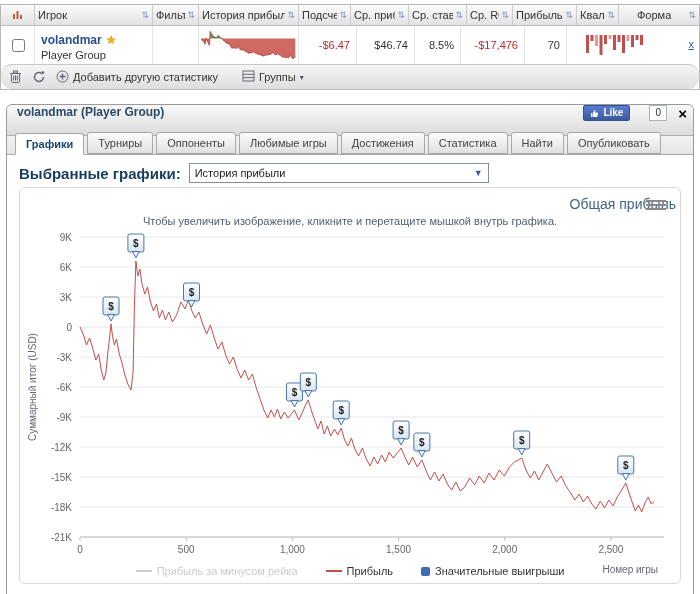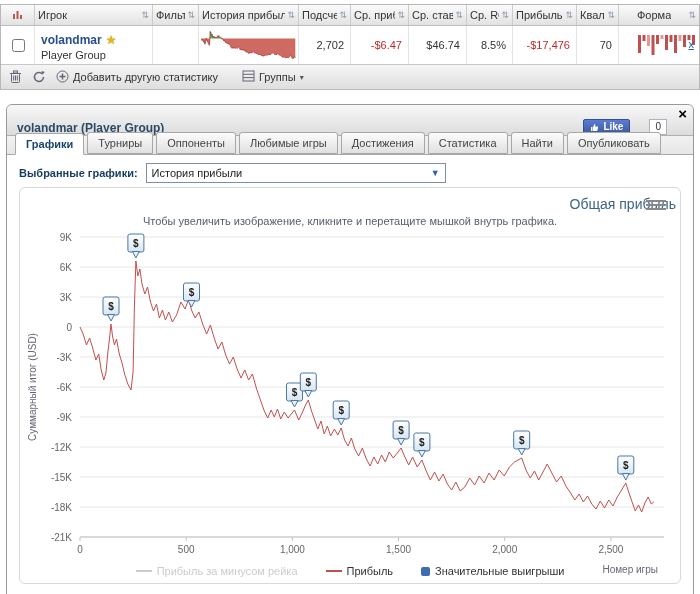--- a/index.html
+++ b/index.html
@@ -31,51 +31,51 @@
   .num{justify-content:flex-end;padding-right:6px;}
   .neg{color:#c02a2a;}
   .player-cell{display:block;padding:4px 0 0 6px;}
   .pline{display:flex;align-items:center;gap:4px;}
   .pline a{color:#274f8f;font-weight:bold;font-size:12px;text-decoration:none;cursor:pointer;}
   .star{color:#e8b71e;font-size:12px;text-shadow:0 0 1px #9a7b00;line-height:1;}
   .pgroup{font-size:11px;color:#333;margin-top:2px;}
   .remove-x{position:absolute;right:5px;top:12px;color:#2a5db0;text-decoration:underline;
     font-size:11px;cursor:pointer;}
   .t-toolbar{display:flex;align-items:center;height:24px;padding:0 8px;gap:10px;
-    background:linear-gradient(#f5f5f5,#dedede);border-top:1px solid #c8c8c8;font-size:11px;color:#333;}
+    background:linear-gradient(#f5f5f5,#dedede);border-top:1px solid #c8c8c8;font-size:11px;color:#333;border-radius:11px;}
   .tb-icon{display:inline-flex;align-items:center;cursor:pointer;}
   .tb-add,.tb-groups{display:inline-flex;align-items:center;gap:4px;cursor:pointer;}
   .tb-groups{margin-left:14px;}
   .caret{font-size:8px;color:#556;}
 
   
   .panel{position:relative;margin:14px 6px 0 6px;height:510px;border:1px solid #9a9a9a;
     border-radius:6px 6px 0 0;background:#fff;box-sizing:border-box;}
   .panel-close{position:absolute;top:1px;right:6px;font-size:15px;font-weight:bold;color:#000;
     cursor:pointer;line-height:1;z-index:5;}
-  .panel-header{height:30px;display:flex;align-items:flex-end;justify-content:space-between;
+  .panel-header{height:30px;display:flex;align-items:flex-start;justify-content:space-between;
     padding:0 26px 0 10px;background:linear-gradient(#f8f8f8,#dcdcdc);
     border-bottom:1px solid #b0b0b0;border-radius:6px 6px 0 0;}
   .panel-title{font-size:12px;font-weight:bold;color:#2a4a66;}
   .fb{display:flex;align-items:center;gap:16px;}
   .fb-like{display:inline-flex;align-items:center;gap:4px;background:linear-gradient(#5b7bd5,#3b5998);
     border:1px solid #34508c;color:#fff;font-size:10px;font-weight:bold;border-radius:2px;
     padding:2px 6px;cursor:pointer;line-height:1;}
   .fb-count{margin-left:3px;border:1px solid #aab4c0;background:#fff;color:#333;font-size:10px;
     padding:2px 5px;line-height:1;}
   .tabs{display:flex;align-items:flex-end;height:19px;padding:5px 8px 0;box-sizing:border-box;
     background:linear-gradient(#f2f2f2,#e6e6e6);border-bottom:1px solid #a8a8a8;}
   .tab{padding:4px 10px 4px;margin-right:3px;font-size:11px;color:#444;cursor:pointer;
     border:1px solid #a8a8a8;border-radius:3px 3px 0 0;
     background:linear-gradient(#fcfcfc,#e0e0e0);white-space:nowrap;}
   .tab.active{background:#fff;color:#18476e;font-weight:bold;margin-bottom:-1px;
     border-bottom:1px solid #fff;}
   .content{padding:8px 12px 0;}
   .select-row{display:flex;align-items:center;gap:8px;margin-bottom:4px;}
-  .sel-label{font-size:11px;font-weight:bold;color:#153c5e;}
+  .sel-label{font-size:15px;font-weight:bold;color:#153c5e;}
   .select{width:300px;height:20px;border:1px solid #7f8fa0;background:#fff;display:flex;
     align-items:center;justify-content:space-between;padding:0 5px;font-size:11px;color:#222;
     cursor:pointer;box-sizing:border-box;}
   .sel-arrow{color:#2d5fae;font-size:9px;}
 
   
   .chart-box{position:relative;margin-top:4px;border:1px solid #d9d9d9;border-radius:6px;
     padding:8px 4px 2px;background:#fff;}
   .c-title{text-align:right;font-size:14px;color:#3e6587;}
   .c-sub{text-align:center;font-size:11px;color:#55606e;margin-top:3px;}
@@ -164,21 +164,20 @@
         </div>
       </div>
       <div class="td col-filter"></div>
       <div class="td col-hist">
         <svg id="sparkline" width="96" height="28">
             <polygon points="0,7.5 0.0,7.5 0.5,8.3 1.0,9.5 1.6,8.7 2.1,9.8 2.6,11.1 3.1,10.4 3.5,12.2 3.9,13.2 4.3,12.5 4.6,10.1 4.9,8.6 5.1,7.5 5.3,8.5 5.7,9.5 6.0,8.8 6.5,10.4 6.9,11.4 7.3,12.6 7.9,13.7 8.4,14.3 8.7,12.4 8.9,7.5 9.2,7.5 9.5,7.5 9.8,7.5 10.2,7.5 10.6,7.5 11.1,7.5 11.6,7.5 12.1,7.5 12.6,7.5 13.1,7.5 13.5,7.5 14.0,7.5 14.6,7.5 15.2,7.5 15.9,7.5 16.6,7.5 17.3,7.5 17.9,7.5 18.3,7.5 18.9,7.5 19.5,7.5 20.2,7.5 20.8,8.3 21.4,7.5 22.1,8.7 22.7,9.9 23.3,9.2 23.9,10.6 24.6,11.5 25.2,10.8 25.8,12.1 26.5,13.0 27.1,12.2 27.7,13.2 28.3,12.6 29.0,14.1 29.6,15.3 30.2,16.5 30.9,17.3 31.4,16.5 31.9,17.2 32.5,16.4 33.0,17.4 33.6,16.7 34.2,17.3 35.3,16.5 36.0,17.6 36.6,16.7 37.1,15.9 37.5,15.4 38.1,16.6 38.6,17.6 39.1,18.5 39.6,17.7 40.1,19.1 40.7,18.2 41.2,19.3 41.8,18.5 42.4,19.2 42.9,18.4 43.5,19.7 44.1,20.4 44.6,19.5 45.2,20.7 45.8,21.4 46.4,20.6 47.1,21.8 47.7,22.5 48.3,21.5 48.9,22.3 49.6,21.3 50.2,22.1 50.8,21.0 51.5,21.6 52.2,21.1 52.8,20.6 53.4,21.5 54.0,22.4 54.7,21.5 55.4,22.6 56.2,21.9 56.9,23.0 57.6,24.0 58.3,23.2 59.0,24.1 59.7,23.4 60.4,24.4 61.1,25.1 61.8,24.2 62.5,25.2 63.3,24.8 64.1,23.8 64.9,24.6 65.6,23.6 66.4,24.3 67.2,23.3 68.1,24.0 68.9,22.9 69.7,23.6 70.6,22.6 71.4,22.1 72.6,21.6 73.3,22.9 74.0,23.8 74.7,23.0 75.4,24.0 76.1,23.2 76.8,22.3 77.6,23.3 78.3,24.2 79.1,23.6 79.9,24.7 80.6,25.4 81.3,26.2 82.0,25.5 82.7,26.4 83.4,25.7 84.1,26.6 84.8,27.1 85.5,26.3 86.2,27.0 86.9,26.2 87.6,26.8 88.3,25.8 89.0,25.1 89.7,24.3 90.2,25.4 90.8,26.4 91.3,27.4 91.8,26.7 92.3,27.5 92.9,26.5 93.4,25.8 93.9,26.6 94.3,26.4 94.3,7.5" fill="#cf6a63"></polygon>
             <polygon points="0,7.5 0.0,7.5 0.5,7.5 1.0,7.5 1.6,7.5 2.1,7.5 2.6,7.5 3.1,7.5 3.5,7.5 3.9,7.5 4.3,7.5 4.6,7.5 4.9,7.5 5.1,7.2 5.3,7.5 5.7,7.5 6.0,7.5 6.5,7.5 6.9,7.5 7.3,7.5 7.9,7.5 8.4,7.5 8.7,7.5 8.9,5.4 9.2,0.4 9.5,2.0 9.8,1.3 10.2,2.9 10.6,4.0 11.1,3.2 11.6,4.8 12.1,5.8 12.6,5.1 13.1,6.6 13.5,5.7 14.0,6.8 14.6,5.9 15.2,7.0 15.9,6.2 16.6,4.8 17.3,5.6 17.9,4.5 18.3,5.7 18.9,6.6 19.5,5.9 20.2,7.2 20.8,7.5 21.4,7.3 22.1,7.5 22.7,7.5 23.3,7.5 23.9,7.5 24.6,7.5 25.2,7.5 25.8,7.5 26.5,7.5 27.1,7.5 27.7,7.5 28.3,7.5 29.0,7.5 29.6,7.5 30.2,7.5 30.9,7.5 31.4,7.5 31.9,7.5 32.5,7.5 33.0,7.5 33.6,7.5 34.2,7.5 35.3,7.5 36.0,7.5 36.6,7.5 37.1,7.5 37.5,7.5 38.1,7.5 38.6,7.5 39.1,7.5 39.6,7.5 40.1,7.5 40.7,7.5 41.2,7.5 41.8,7.5 42.4,7.5 42.9,7.5 43.5,7.5 44.1,7.5 44.6,7.5 45.2,7.5 45.8,7.5 46.4,7.5 47.1,7.5 47.7,7.5 48.3,7.5 48.9,7.5 49.6,7.5 50.2,7.5 50.8,7.5 51.5,7.5 52.2,7.5 52.8,7.5 53.4,7.5 54.0,7.5 54.7,7.5 55.4,7.5 56.2,7.5 56.9,7.5 57.6,7.5 58.3,7.5 59.0,7.5 59.7,7.5 60.4,7.5 61.1,7.5 61.8,7.5 62.5,7.5 63.3,7.5 64.1,7.5 64.9,7.5 65.6,7.5 66.4,7.5 67.2,7.5 68.1,7.5 68.9,7.5 69.7,7.5 70.6,7.5 71.4,7.5 72.6,7.5 73.3,7.5 74.0,7.5 74.7,7.5 75.4,7.5 76.1,7.5 76.8,7.5 77.6,7.5 78.3,7.5 79.1,7.5 79.9,7.5 80.6,7.5 81.3,7.5 82.0,7.5 82.7,7.5 83.4,7.5 84.1,7.5 84.8,7.5 85.5,7.5 86.2,7.5 86.9,7.5 87.6,7.5 88.3,7.5 89.0,7.5 89.7,7.5 90.2,7.5 90.8,7.5 91.3,7.5 91.8,7.5 92.3,7.5 92.9,7.5 93.4,7.5 93.9,7.5 94.3,7.5 94.3,7.5" fill="#58a058"></polygon>
             <path d="M0.0,7.5 L0.5,8.3 L1.0,9.5 L1.6,8.7 L2.1,9.8 L2.6,11.1 L3.1,10.4 L3.5,12.2 L3.9,13.2 L4.3,12.5 L4.6,10.1 L4.9,8.6 L5.1,7.2 L5.3,8.5 L5.7,9.5 L6.0,8.8 L6.5,10.4 L6.9,11.4 L7.3,12.6 L7.9,13.7 L8.4,14.3 L8.7,12.4 L8.9,5.4 L9.2,0.4 L9.5,2.0 L9.8,1.3 L10.2,2.9 L10.6,4.0 L11.1,3.2 L11.6,4.8 L12.1,5.8 L12.6,5.1 L13.1,6.6 L13.5,5.7 L14.0,6.8 L14.6,5.9 L15.2,7.0 L15.9,6.2 L16.6,4.8 L17.3,5.6 L17.9,4.5 L18.3,5.7 L18.9,6.6 L19.5,5.9 L20.2,7.2 L20.8,8.3 L21.4,7.3 L22.1,8.7 L22.7,9.9 L23.3,9.2 L23.9,10.6 L24.6,11.5 L25.2,10.8 L25.8,12.1 L26.5,13.0 L27.1,12.2 L27.7,13.2 L28.3,12.6 L29.0,14.1 L29.6,15.3 L30.2,16.5 L30.9,17.3 L31.4,16.5 L31.9,17.2 L32.5,16.4 L33.0,17.4 L33.6,16.7 L34.2,17.3 L35.3,16.5 L36.0,17.6 L36.6,16.7 L37.1,15.9 L37.5,15.4 L38.1,16.6 L38.6,17.6 L39.1,18.5 L39.6,17.7 L40.1,19.1 L40.7,18.2 L41.2,19.3 L41.8,18.5 L42.4,19.2 L42.9,18.4 L43.5,19.7 L44.1,20.4 L44.6,19.5 L45.2,20.7 L45.8,21.4 L46.4,20.6 L47.1,21.8 L47.7,22.5 L48.3,21.5 L48.9,22.3 L49.6,21.3 L50.2,22.1 L50.8,21.0 L51.5,21.6 L52.2,21.1 L52.8,20.6 L53.4,21.5 L54.0,22.4 L54.7,21.5 L55.4,22.6 L56.2,21.9 L56.9,23.0 L57.6,24.0 L58.3,23.2 L59.0,24.1 L59.7,23.4 L60.4,24.4 L61.1,25.1 L61.8,24.2 L62.5,25.2 L63.3,24.8 L64.1,23.8 L64.9,24.6 L65.6,23.6 L66.4,24.3 L67.2,23.3 L68.1,24.0 L68.9,22.9 L69.7,23.6 L70.6,22.6 L71.4,22.1 L72.6,21.6 L73.3,22.9 L74.0,23.8 L74.7,23.0 L75.4,24.0 L76.1,23.2 L76.8,22.3 L77.6,23.3 L78.3,24.2 L79.1,23.6 L79.9,24.7 L80.6,25.4 L81.3,26.2 L82.0,25.5 L82.7,26.4 L83.4,25.7 L84.1,26.6 L84.8,27.1 L85.5,26.3 L86.2,27.0 L86.9,26.2 L87.6,26.8 L88.3,25.8 L89.0,25.1 L89.7,24.3 L90.2,25.4 L90.8,26.4 L91.3,27.4 L91.8,26.7 L92.3,27.5 L92.9,26.5 L93.4,25.8 L93.9,26.6 L94.3,26.4" fill="none" stroke="#a63c38" stroke-width="0.8"></path>
           </svg>
       </div>
-      <div class="td col-count num">2,702</div>
       <div class="td col-avgp num neg">-$6.47</div>
       <div class="td col-avgs num">$46.74</div>
       <div class="td col-roi num">8.5%</div>
       <div class="td col-profit num neg">-$17,476</div>
       <div class="td col-qual num">70</div>
       <div class="td col-form">
         <svg id="formbars" width="60" height="24">
             <rect x="1.0" y="2" width="3" height="18.0" fill="#c0504d"></rect>
             <rect x="5.5" y="2" width="3" height="6.0" fill="#c0504d"></rect>
             <rect x="10.0" y="2" width="3" height="11.0" fill="#e09a96"></rect>

